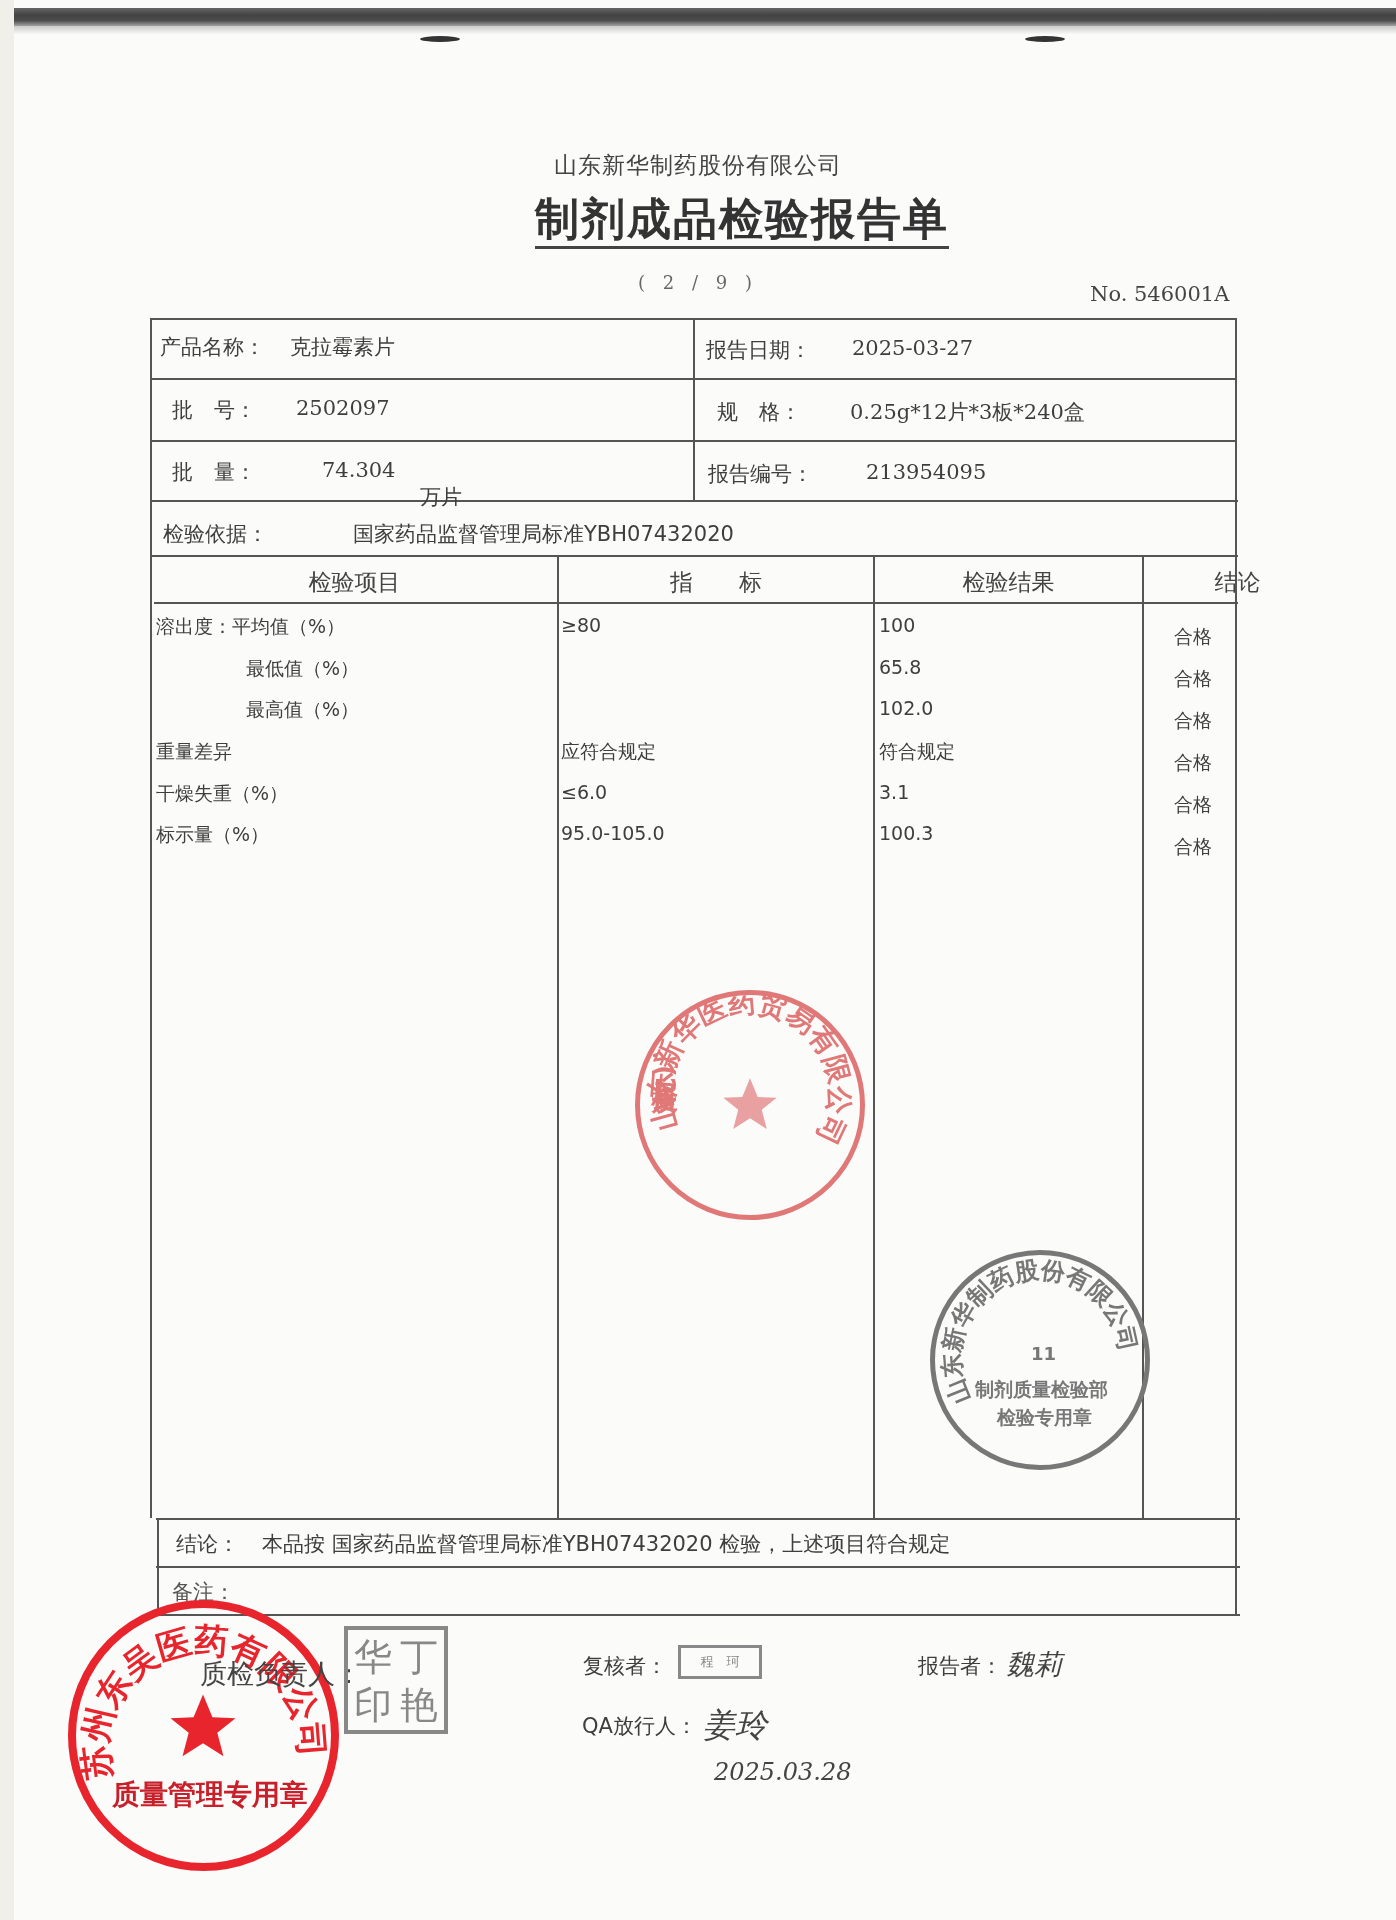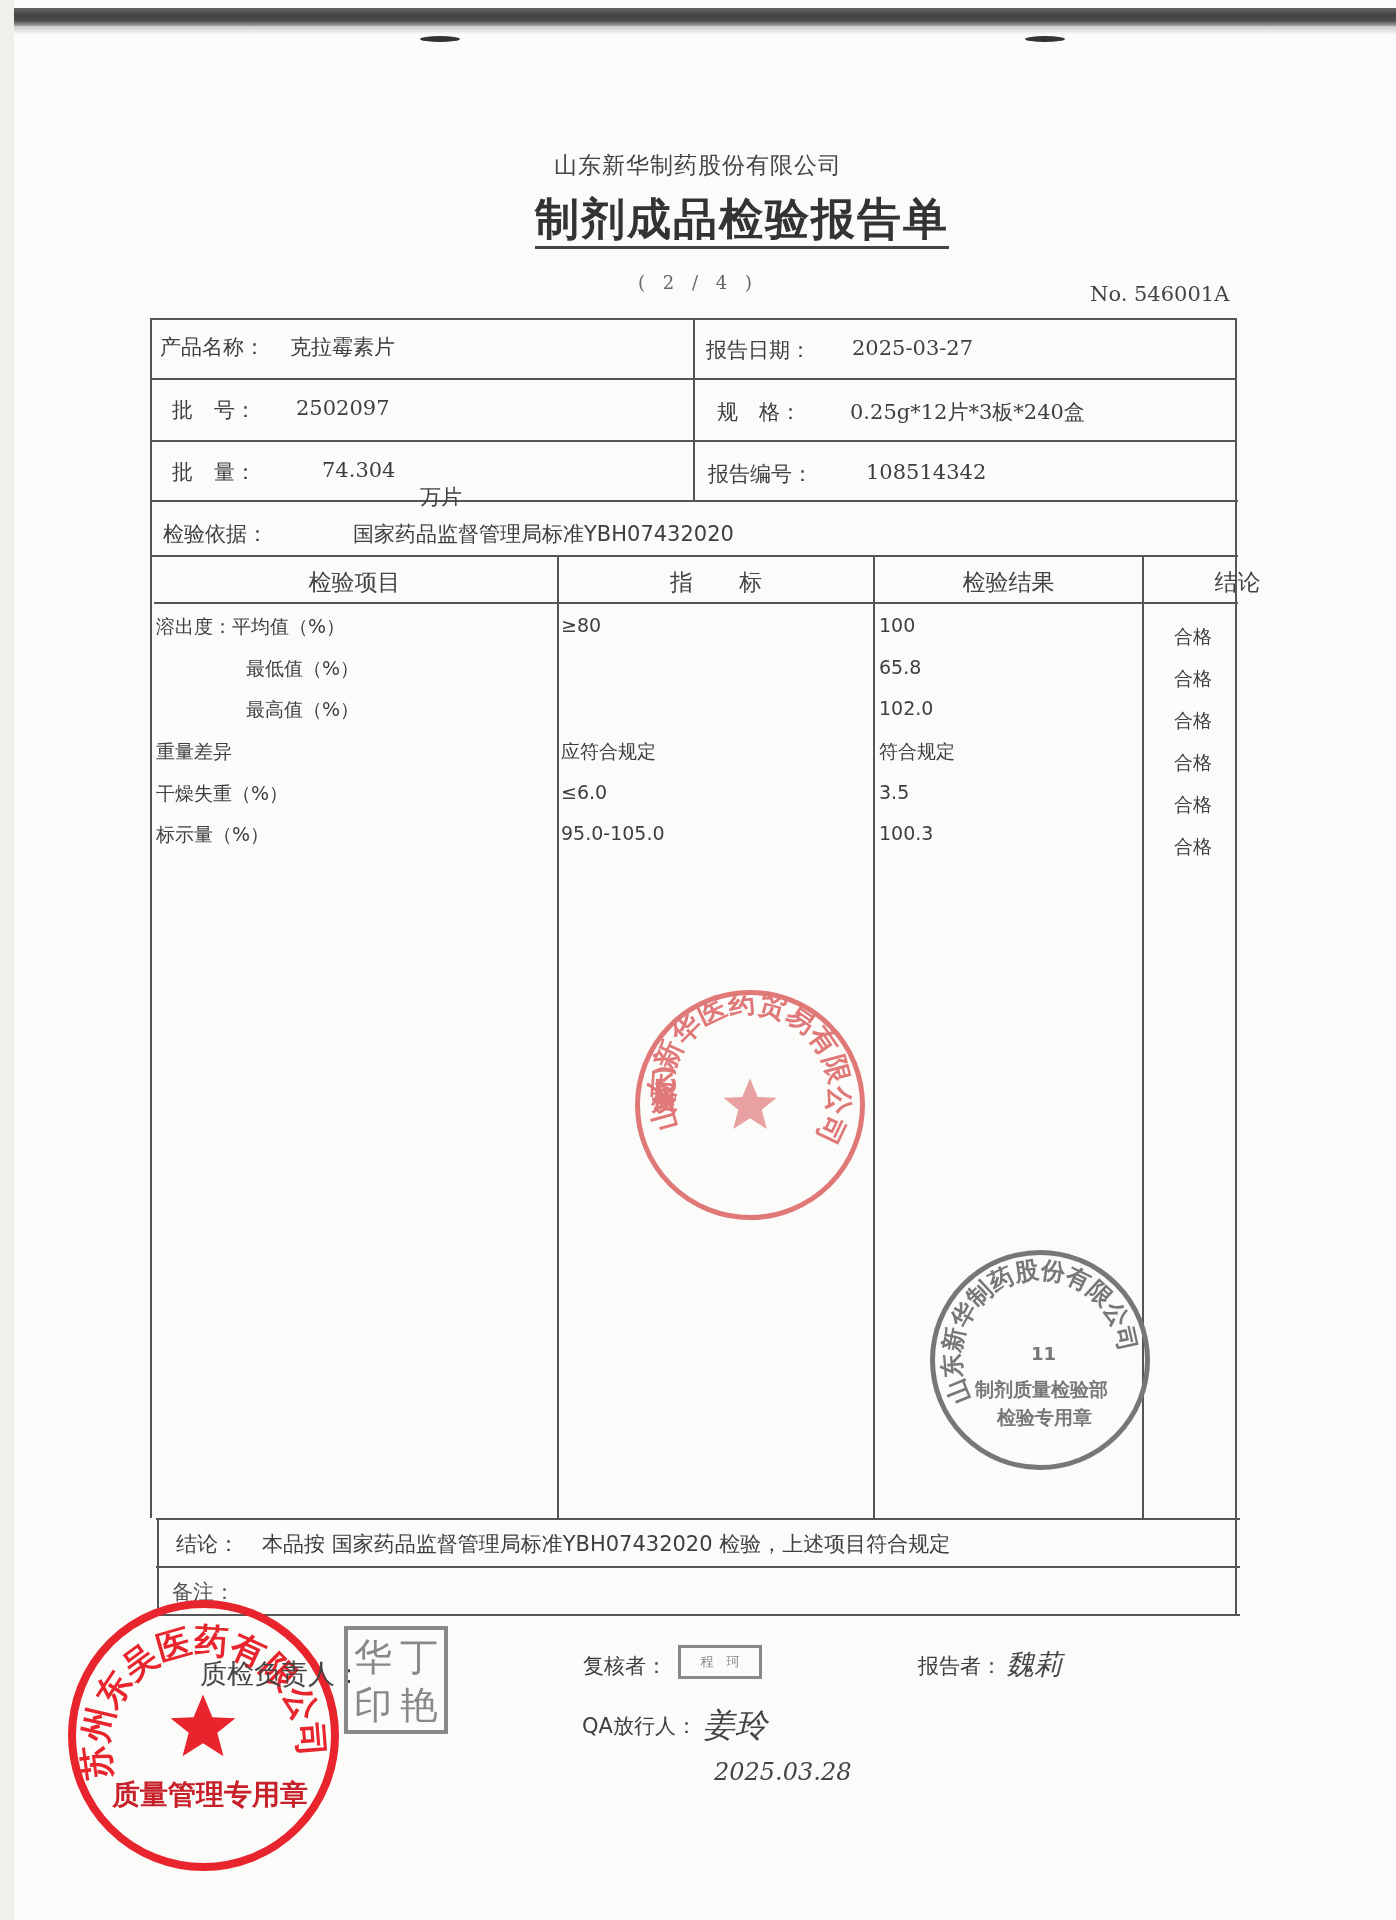--- a/index.html
+++ b/index.html
@@ -52,21 +52,21 @@
 
 <div class="left-strip"></div>
 <div class="page"></div>
 <div class="top-band"></div>
 <div class="top-shadow"></div>
 <div class="smudge" style="left:420px;top:36px;width:40px;"></div>
 <div class="smudge" style="left:1025px;top:36px;width:40px;"></div>
 
 <div class="company">山东新华制药股份有限公司</div>
 <div class="title"><span>制剂成品检验报告单</span></div>
-<div class="page-no">( 2 / 4 )</div>
+<div class="page-no">( 2 / 9 )</div>
 <div class="doc-no">No. 546001A</div>
 
 <div class="line-h" style="left:150px;top:318px;width:1086px;"></div>
 <div class="line-h" style="left:150px;top:378px;width:1086px;"></div>
 <div class="line-h" style="left:150px;top:440px;width:1086px;"></div>
 <div class="line-h" style="left:152px;top:500px;width:1086px;"></div>
 <div class="line-h" style="left:152px;top:555px;width:1086px;"></div>
 <div class="line-h" style="left:154px;top:602px;width:1084px;"></div>
 <div class="line-h" style="left:156px;top:1518px;width:1084px;"></div>
 <div class="line-h" style="left:156px;top:1566px;width:1084px;"></div>
@@ -87,21 +87,21 @@
 
 <div class="cell-text" style="left:172px;top:396px;">批　号：</div>
 <div class="cell-text mono" style="left:296px;top:396px;">2502097</div>
 <div class="cell-text" style="left:717px;top:398px;">规　格：</div>
 <div class="cell-text mono" style="left:850px;top:398px;">0.25g*12片*3板*240盒</div>
 
 <div class="cell-text" style="left:172px;top:458px;">批　量：</div>
 <div class="cell-text mono" style="left:322px;top:458px;">74.304</div>
 <div class="cell-text" style="left:420px;top:460px;margin-top:23px;">万片</div>
 <div class="cell-text" style="left:708px;top:460px;">报告编号：</div>
-<div class="cell-text mono" style="left:866px;top:460px;">108514342</div>
+<div class="cell-text mono" style="left:866px;top:460px;">213954095</div>
 
 <div class="cell-text" style="left:163px;top:520px;">检验依据：</div>
 <div class="cell-text" style="left:353px;top:520px;">国家药品监督管理局标准YBH07432020</div>
 
 <div class="hdr" style="left:152px;top:567px;width:405px;">检验项目</div>
 <div class="hdr" style="left:559px;top:567px;width:314px;">指　　标</div>
 <div class="hdr" style="left:875px;top:567px;width:267px;">检验结果</div>
 <div class="hdr" style="left:1144px;top:567px;width:91px;padding-left:48px;">结论</div>
 
 <div>
@@ -124,21 +124,21 @@
 </div>
 <div>
   <div class="row-text" style="left:156px;top:739px;">重量差异</div>
   <div class="row-text" style="left:561px;top:739px;">应符合规定</div>
   <div class="row-text" style="left:879px;top:739px;">符合规定</div>
   <div class="row-text" style="left:1174px;top:750px;">合格</div>
 </div>
 <div>
   <div class="row-text" style="left:156px;top:781px;">干燥失重（%）</div>
   <div class="row-text mono" style="left:561px;top:781px;text-align:right;">≤6.0</div>
-  <div class="row-text mono" style="left:879px;top:781px;">3.5</div>
+  <div class="row-text mono" style="left:879px;top:781px;">3.1</div>
   <div class="row-text" style="left:1174px;top:792px;">合格</div>
 </div>
 <div>
   <div class="row-text" style="left:156px;top:822px;">标示量（%）</div>
   <div class="row-text mono" style="left:561px;top:822px;">95.0-105.0</div>
   <div class="row-text mono" style="left:879px;top:822px;">100.3</div>
   <div class="row-text" style="left:1174px;top:834px;">合格</div>
 </div>
 
 <div class="cell-text" style="left:176px;top:1530px;">结论：</div>

